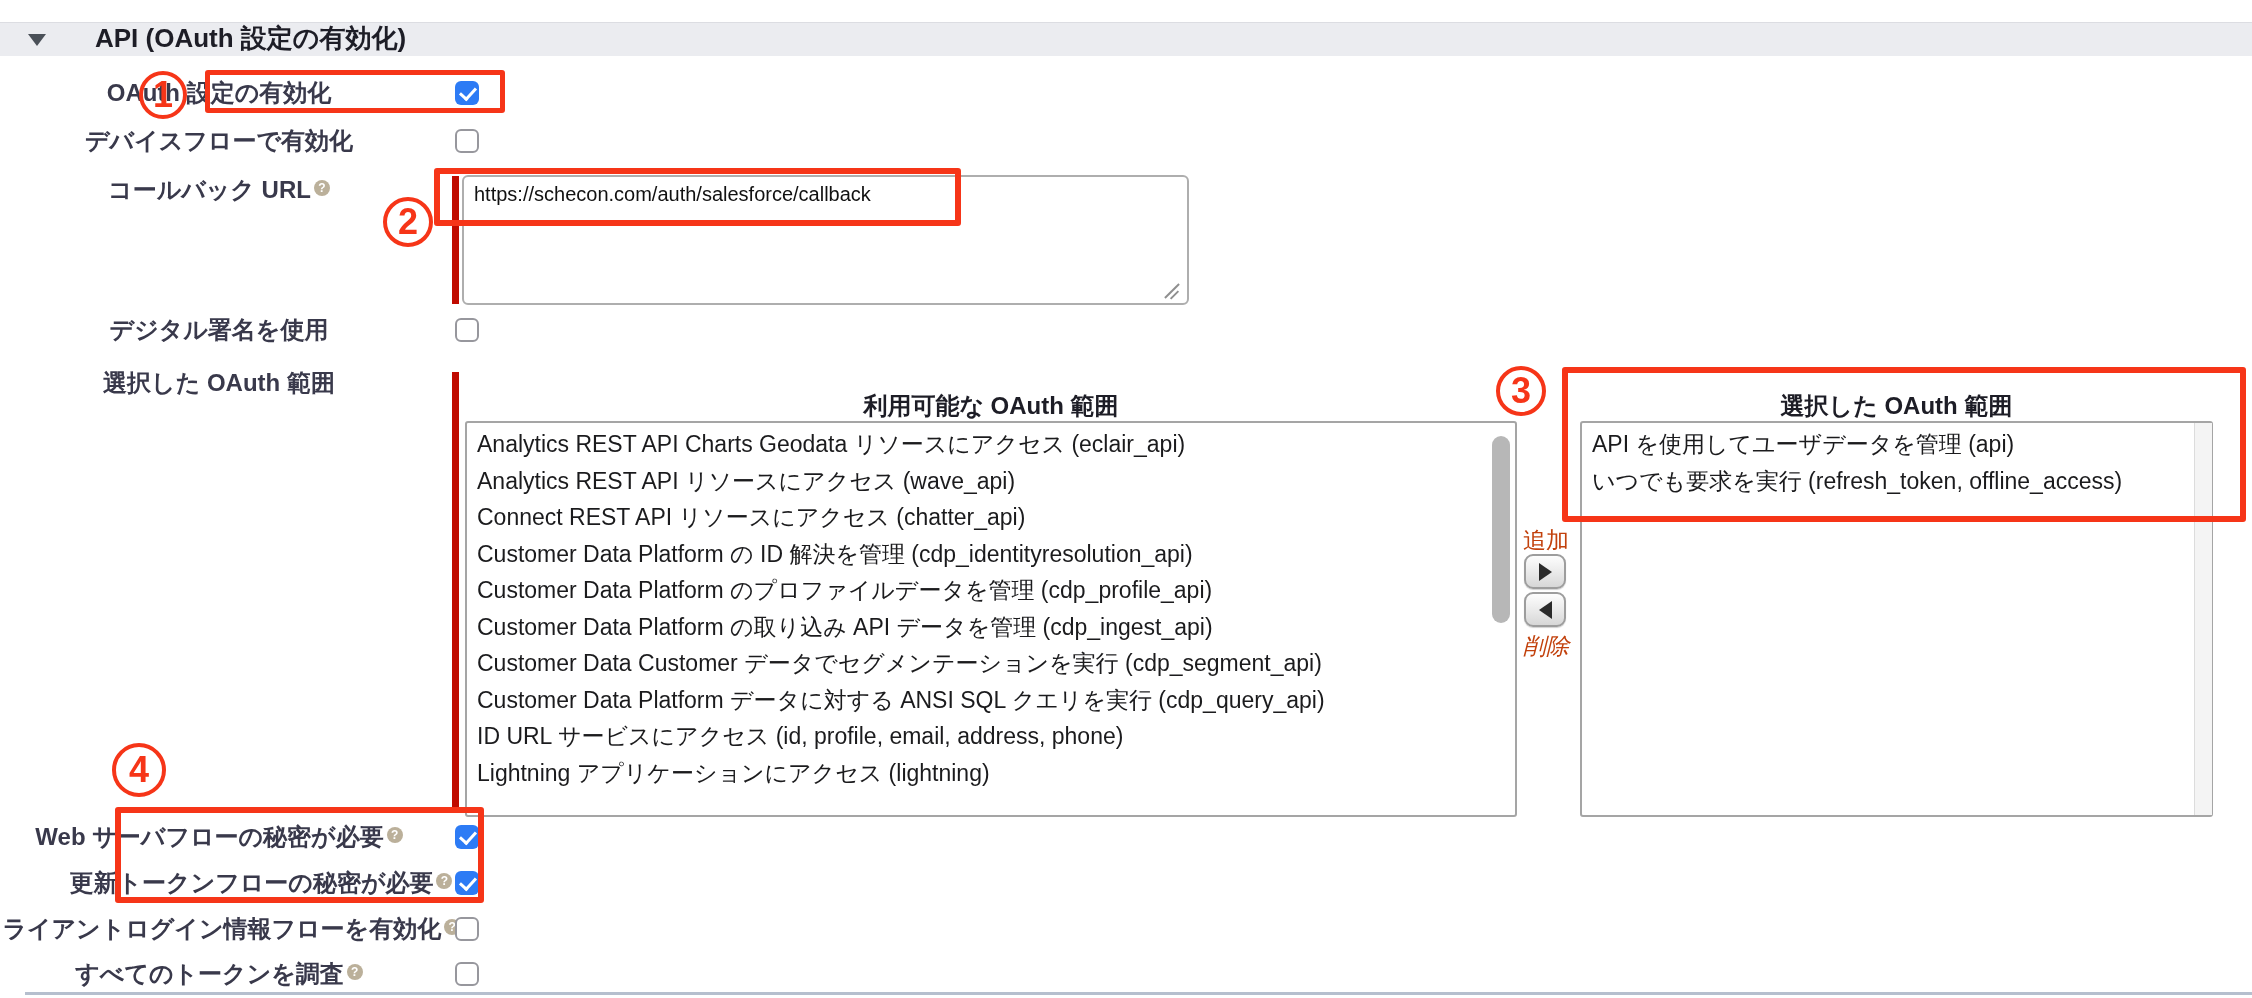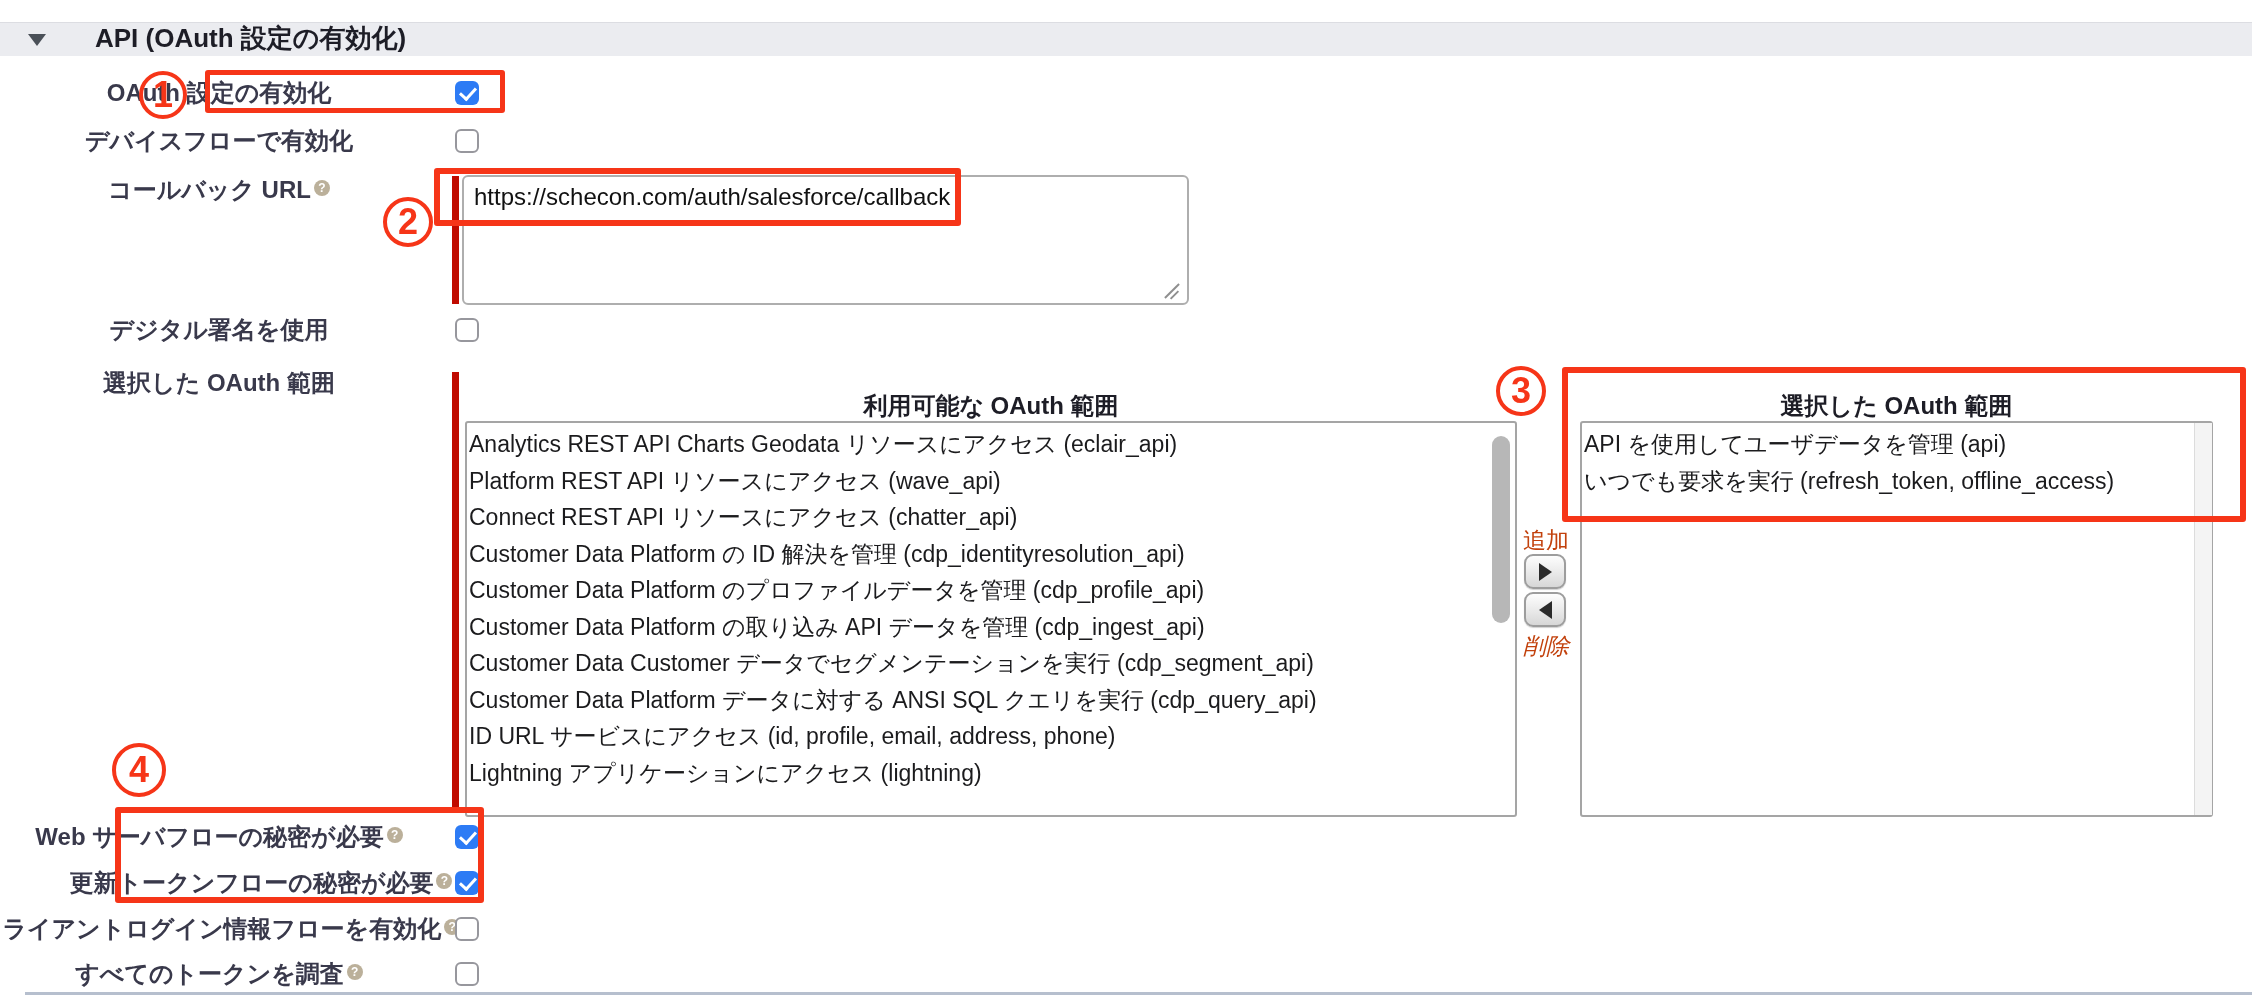--- a/index.html
+++ b/index.html
@@ -44,37 +44,37 @@
     content:"";position:absolute;left:8px;top:3px;width:7px;height:13px;
     border-right:3px solid #ffffff;border-bottom:3px solid #ffffff;
     transform:rotate(42deg);
   }
   
   .reqbar{width:7px;background:#c00b00;}
   .url-textarea{
     left:462px;top:175px;width:727px;height:130px;box-sizing:border-box;
     border:2px solid #aeaeae;border-radius:6px;resize:none;
     font-family:"Liberation Sans","DejaVu Sans",sans-serif;
-    font-size:24px;color:#111111;padding:6px 10px;outline:none;background:#ffffff;
+    font-size:20px;color:#111111;padding:6px 10px;outline:none;background:#ffffff;
   }
   .resize-grip{left:1160px;top:282px;width:20px;height:18px;overflow:hidden;}
   .resize-grip i{position:absolute;background:#8f8f8f;height:2px;transform:rotate(-45deg);}
   .resize-grip i:nth-child(1){width:20px;left:2px;top:8px;}
   .resize-grip i:nth-child(2){width:11px;left:9px;top:12px;}
   
   .lb-header{
     top:390px;height:26px;text-align:center;font-size:24px;font-weight:bold;
     color:#1d1d26;white-space:nowrap;
   }
   .listbox{
     top:421px;height:396px;box-sizing:border-box;background:#ffffff;
     border:2px solid #a5a5a5;border-radius:3px;overflow:hidden;
   }
   .listbox .opt{
-    font-size:23px;color:#1b1b1d;line-height:36.5px;padding-left:2px;
+    font-size:23px;color:#1b1b1d;line-height:36.5px;padding-left:10px;
     white-space:nowrap;
   }
   .listbox .opt:first-child{padding-top:3px;}
   .vthumb{
     left:1492px;top:436px;width:18px;height:187px;border-radius:9px;background:#b7b7b7;
   }
   .vtrack{
     left:2194px;top:423px;width:17px;height:392px;background:#f4f4f4;
     border-left:1px solid #dcdcdc;
   }
@@ -134,21 +134,21 @@
 <div class="abs cb" style="top:318px;"></div>
 
 <div class="abs flabel" style="top:370px;">
     <span>選択した OAuth 範囲</span>
   </div>
 <div class="abs reqbar" style="left:452px;top:372px;height:440px;"></div>
 
 <div class="abs lb-header" style="left:465px;width:1052px;">利用可能な OAuth 範囲</div>
 <div class="abs listbox" style="left:465px;width:1052px;">
   <div class="opt">Analytics REST API Charts Geodata リソースにアクセス (eclair_api)</div>
-  <div class="opt">Platform REST API リソースにアクセス (wave_api)</div>
+  <div class="opt">Analytics REST API リソースにアクセス (wave_api)</div>
   <div class="opt">Connect REST API リソースにアクセス (chatter_api)</div>
   <div class="opt">Customer Data Platform の ID 解決を管理 (cdp_identityresolution_api)</div>
   <div class="opt">Customer Data Platform のプロファイルデータを管理 (cdp_profile_api)</div>
   <div class="opt">Customer Data Platform の取り込み API データを管理 (cdp_ingest_api)</div>
   <div class="opt">Customer Data Customer データでセグメンテーションを実行 (cdp_segment_api)</div>
   <div class="opt">Customer Data Platform データに対する ANSI SQL クエリを実行 (cdp_query_api)</div>
   <div class="opt">ID URL サービスにアクセス (id, profile, email, address, phone)</div>
   <div class="opt">Lightning アプリケーションにアクセス (lightning)</div>
 </div>
 <div class="abs vthumb"></div>

